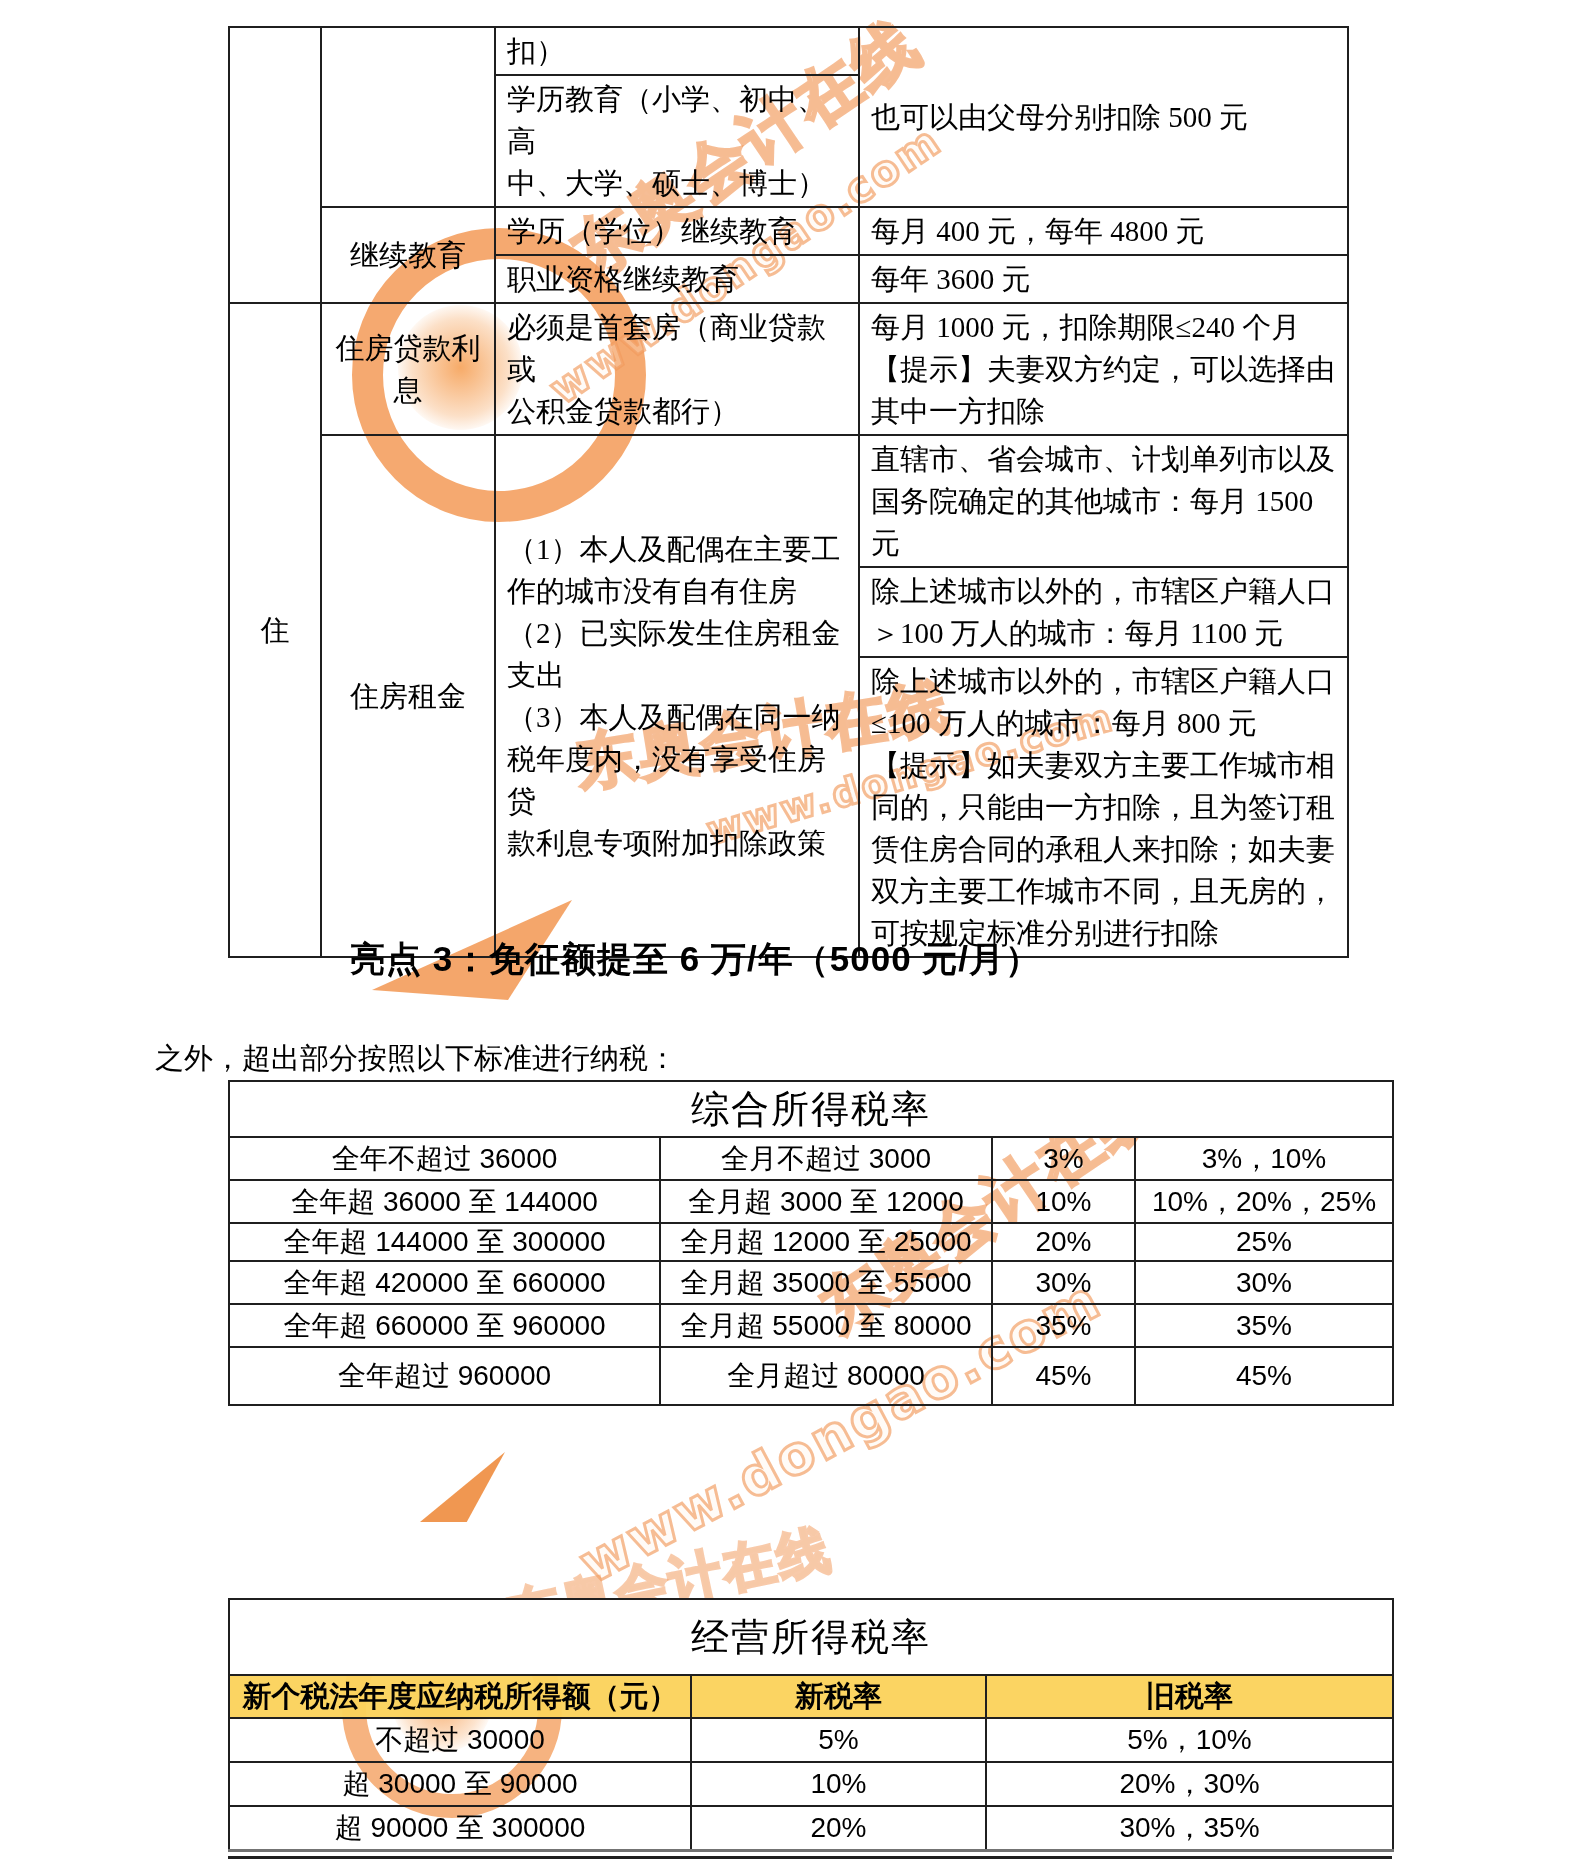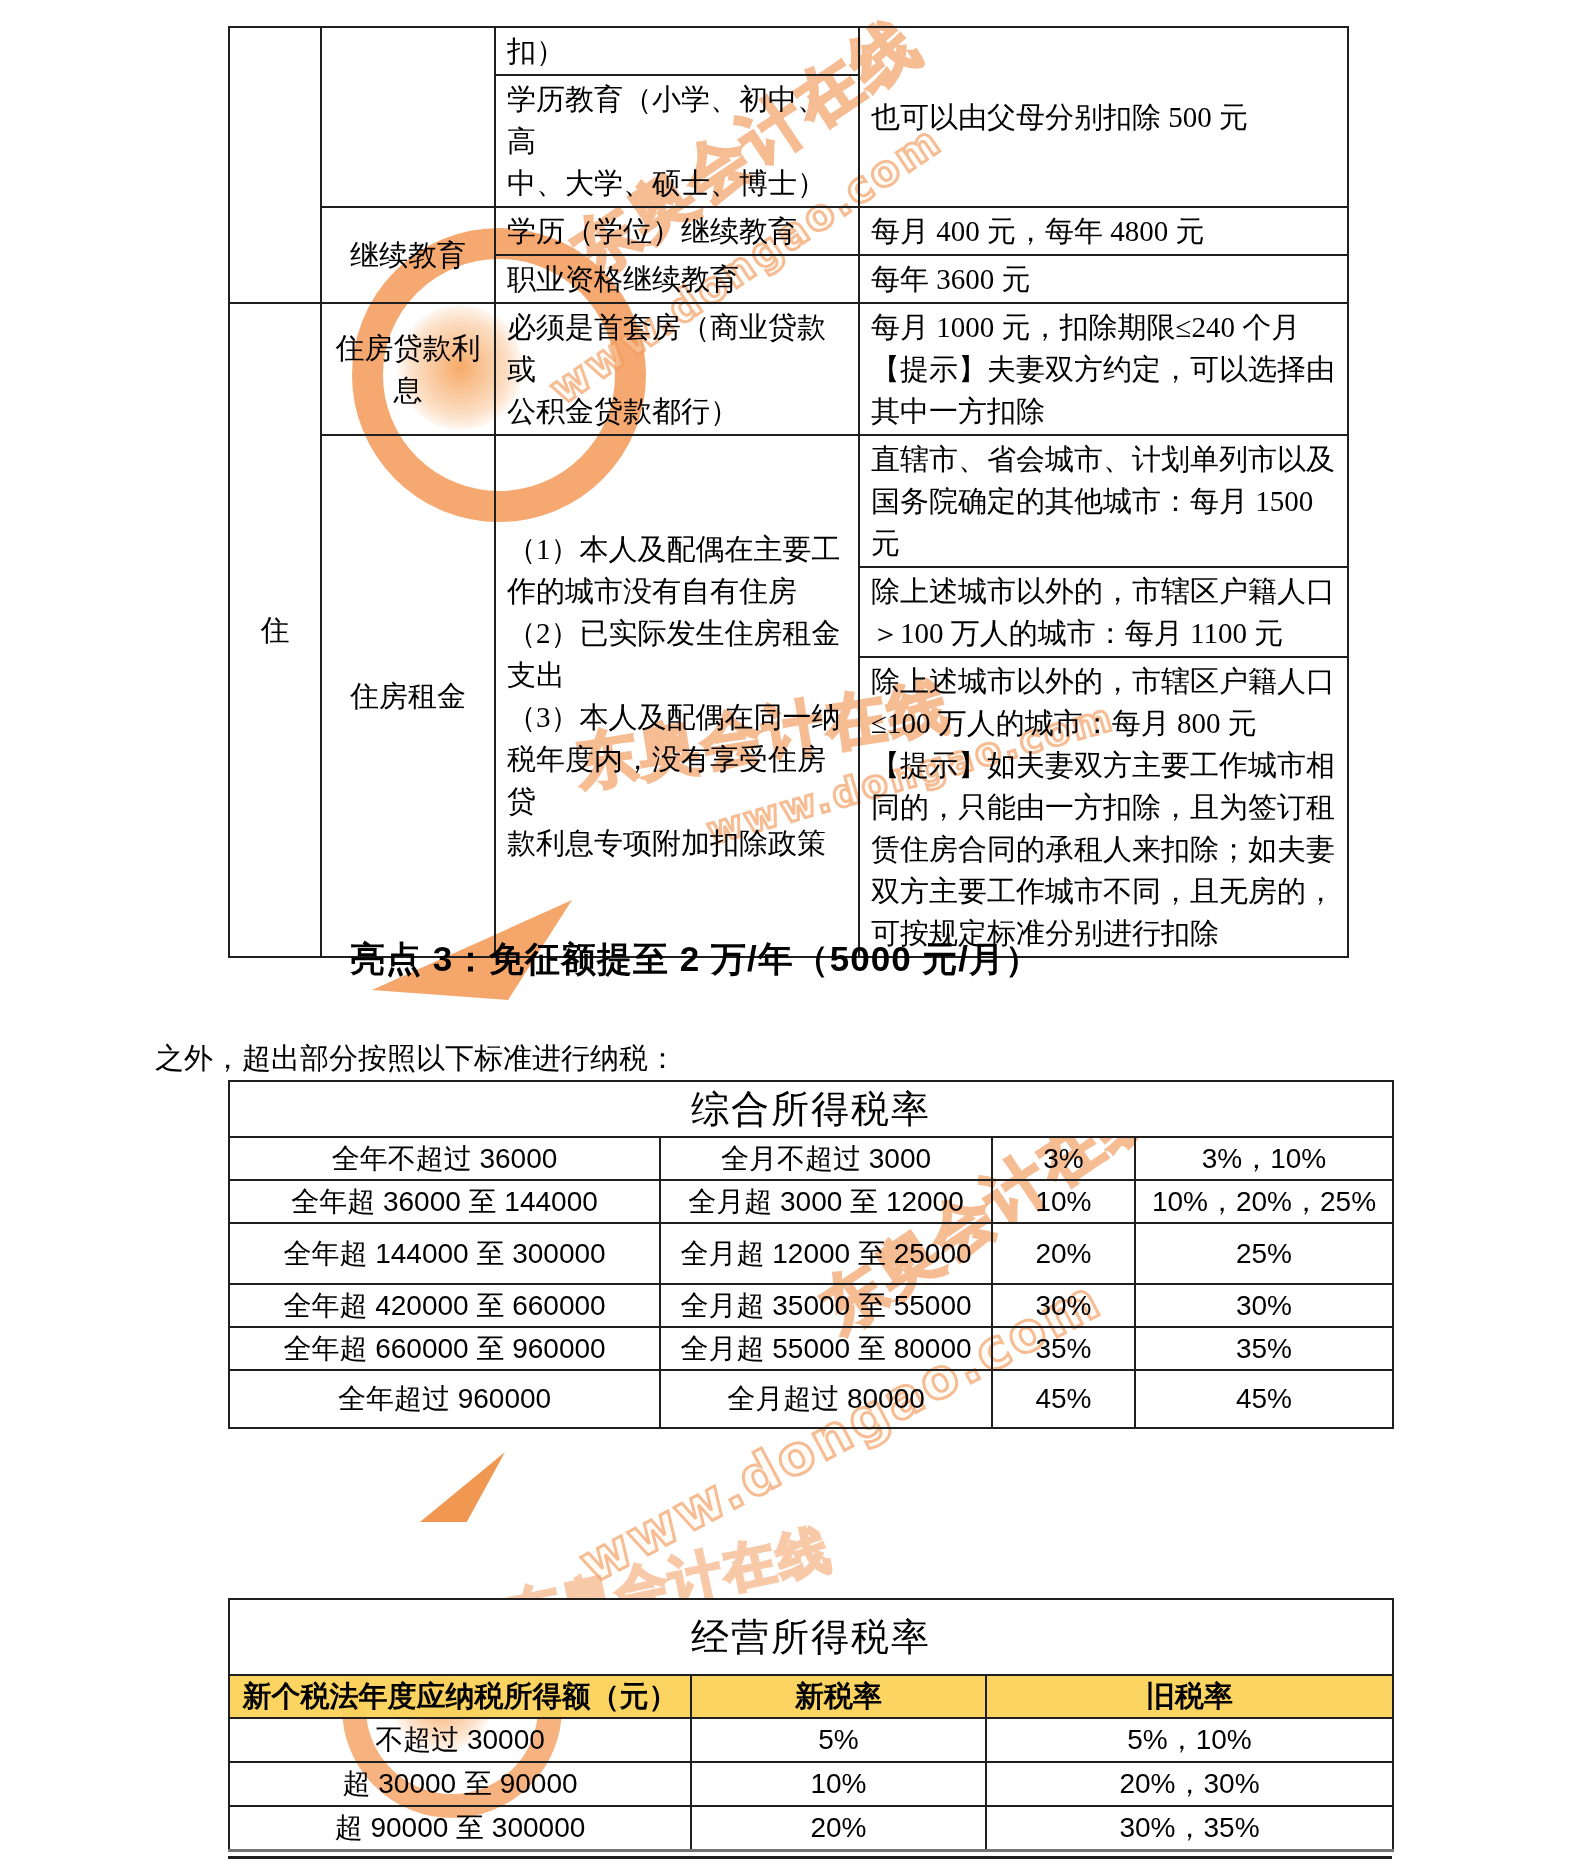--- a/index.html
+++ b/index.html
@@ -122,21 +122,21 @@
 【提示】如夫妻双方主要工作城市相
 同的，只能由一方扣除，且为签订租
 赁住房合同的承租人来扣除；如夫妻
 双方主要工作城市不同，且无房的，
 可按规定标准分别进行扣除</td>
     </tr>
   </tbody>
     </table>
 </div>
 
-<div id="heading" class="abs layer">亮点 3：免征额提至 2 万/年（5000 元/月）</div>
+<div id="heading" class="abs layer">亮点 3：免征额提至 6 万/年（5000 元/月）</div>
 <div id="para" class="abs layer">
   <br>
   <span style="margin-left:-58px">之外，超出部分按照以下标准进行纳税：</span>
 </div>
 
 <div class="abs layer" style="left:228px;top:1080px;">
   <table class="rate">
     <colgroup>
         <col style="width:431px">
         <col style="width:332px">
@@ -152,21 +152,21 @@
       <td>全月不超过 3000</td>
       <td>3%</td>
       <td>3%，10%</td>
     </tr>
     <tr style="height:43px">
       <td>全年超 36000 至 144000</td>
       <td>全月超 3000 至 12000</td>
       <td>10%</td>
       <td>10%，20%，25%</td>
     </tr>
-    <tr style="height:61px">
+    <tr style="height:38px">
       <td>全年超 144000 至 300000</td>
       <td>全月超 12000 至 25000</td>
       <td>20%</td>
       <td>25%</td>
     </tr>
     <tr style="height:43px">
       <td>全年超 420000 至 660000</td>
       <td>全月超 35000 至 55000</td>
       <td>30%</td>
       <td>30%</td>

